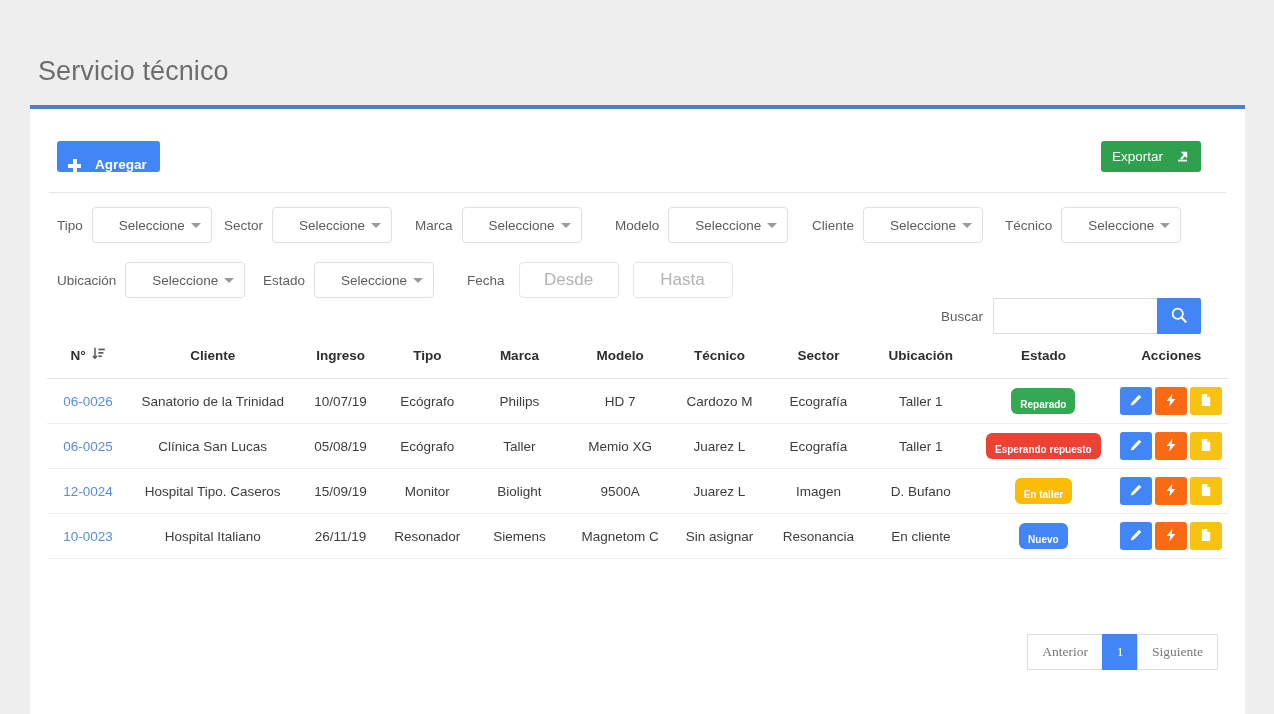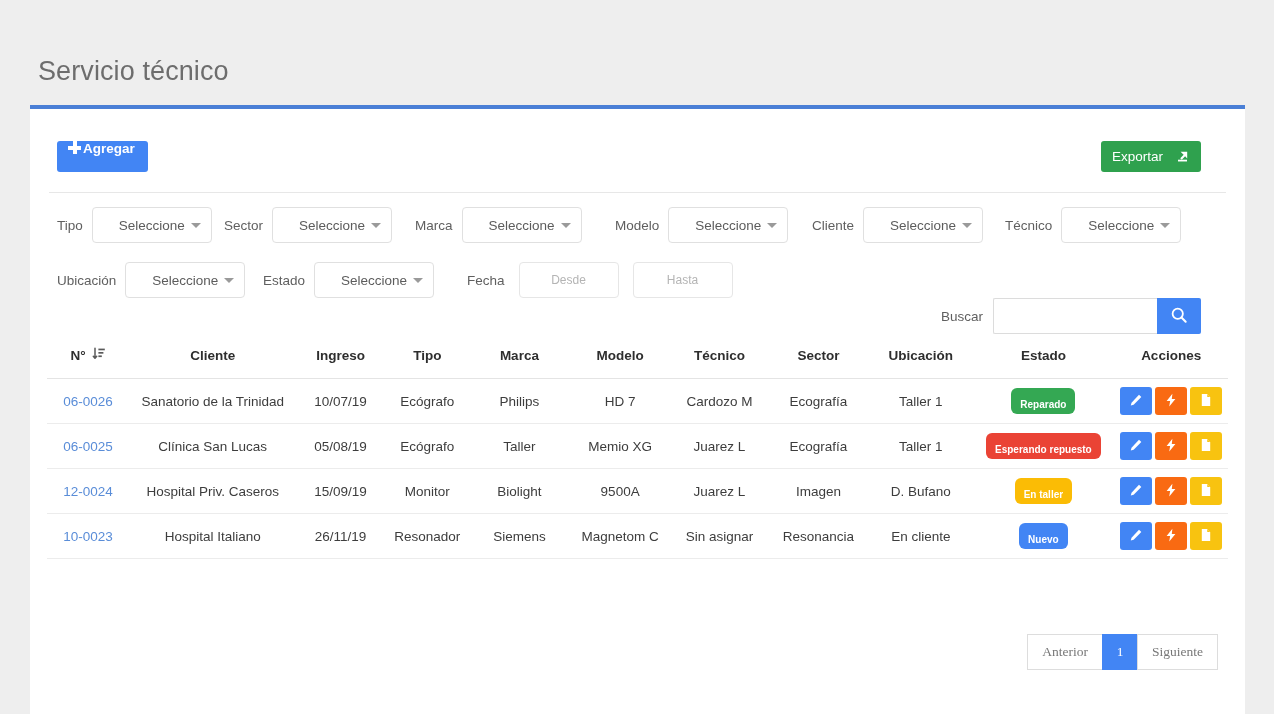--- a/index.html
+++ b/index.html
@@ -49,22 +49,22 @@
     height: 31px;
     padding: 0 13px 0 11px;
     background: #4285f4;
     border: none;
     border-radius: 3px;
     color: #ffffff;
     font-size: 13.5px;
     font-weight: bold;
     font-family: "Liberation Sans", sans-serif;
     display: flex;
-    align-items: flex-start;
-    gap: 2px;
+    align-items: flex-end;
+    gap: 14px;
     cursor: pointer;
   }
   .plus-ico {
     width: 13px; height: 13px;
     position: relative;
     display: inline-block;
     flex: 0 0 auto;
   }
   .plus-ico::before, .plus-ico::after {
     content: "";
@@ -142,21 +142,21 @@
     border-left: 5px solid transparent;
     border-right: 5px solid transparent;
     border-top: 5px solid #9a9a9a;
   }
   .fdate {
     width: 100px;
     height: 36px;
     border: 1px solid #e6e6e6;
     border-radius: 4px;
     background: #fff;
-    font-size: 12px;
+    font-size: 17px;
     color: #5c5c5c;
     text-align: center;
     font-family: "Liberation Sans", sans-serif;
     outline: none;
   }
   .fdate::placeholder { color: #b4b4b4; }
 
   .search-group {
     position: absolute;
     right: 44px;
@@ -510,21 +510,21 @@
                   <button class="act-btn act-doc">
                     <span><svg width="14" height="14" viewBox="0 0 16 16" aria-hidden="true">
                         <path d="M3.2 1.2 H9.4 L12.8 4.6 V14.8 H3.2 Z" fill="#ffffff"></path>
                         <path d="M9.4 1.2 L12.8 4.6 H9.4 Z" fill="#f8c310"></path>
                       </svg></span>
                   </button>
                 </span></td>
             </tr>
             <tr>
               <td><a class="rec-link" href="#">12-0024</a></td>
-              <td>Hospital Priv. Caseros</td>
+              <td>Hospital Tipo. Caseros</td>
               <td>15/09/19</td>
               <td>Monitor</td>
               <td>Biolight</td>
               <td>9500A</td>
               <td>Juarez L</td>
               <td>Imagen</td>
               <td>D. Bufano</td>
               <td><span class="badge yellow">En taller</span></td>
               <td><span class="actions">
                   <button class="act-btn act-edit">

